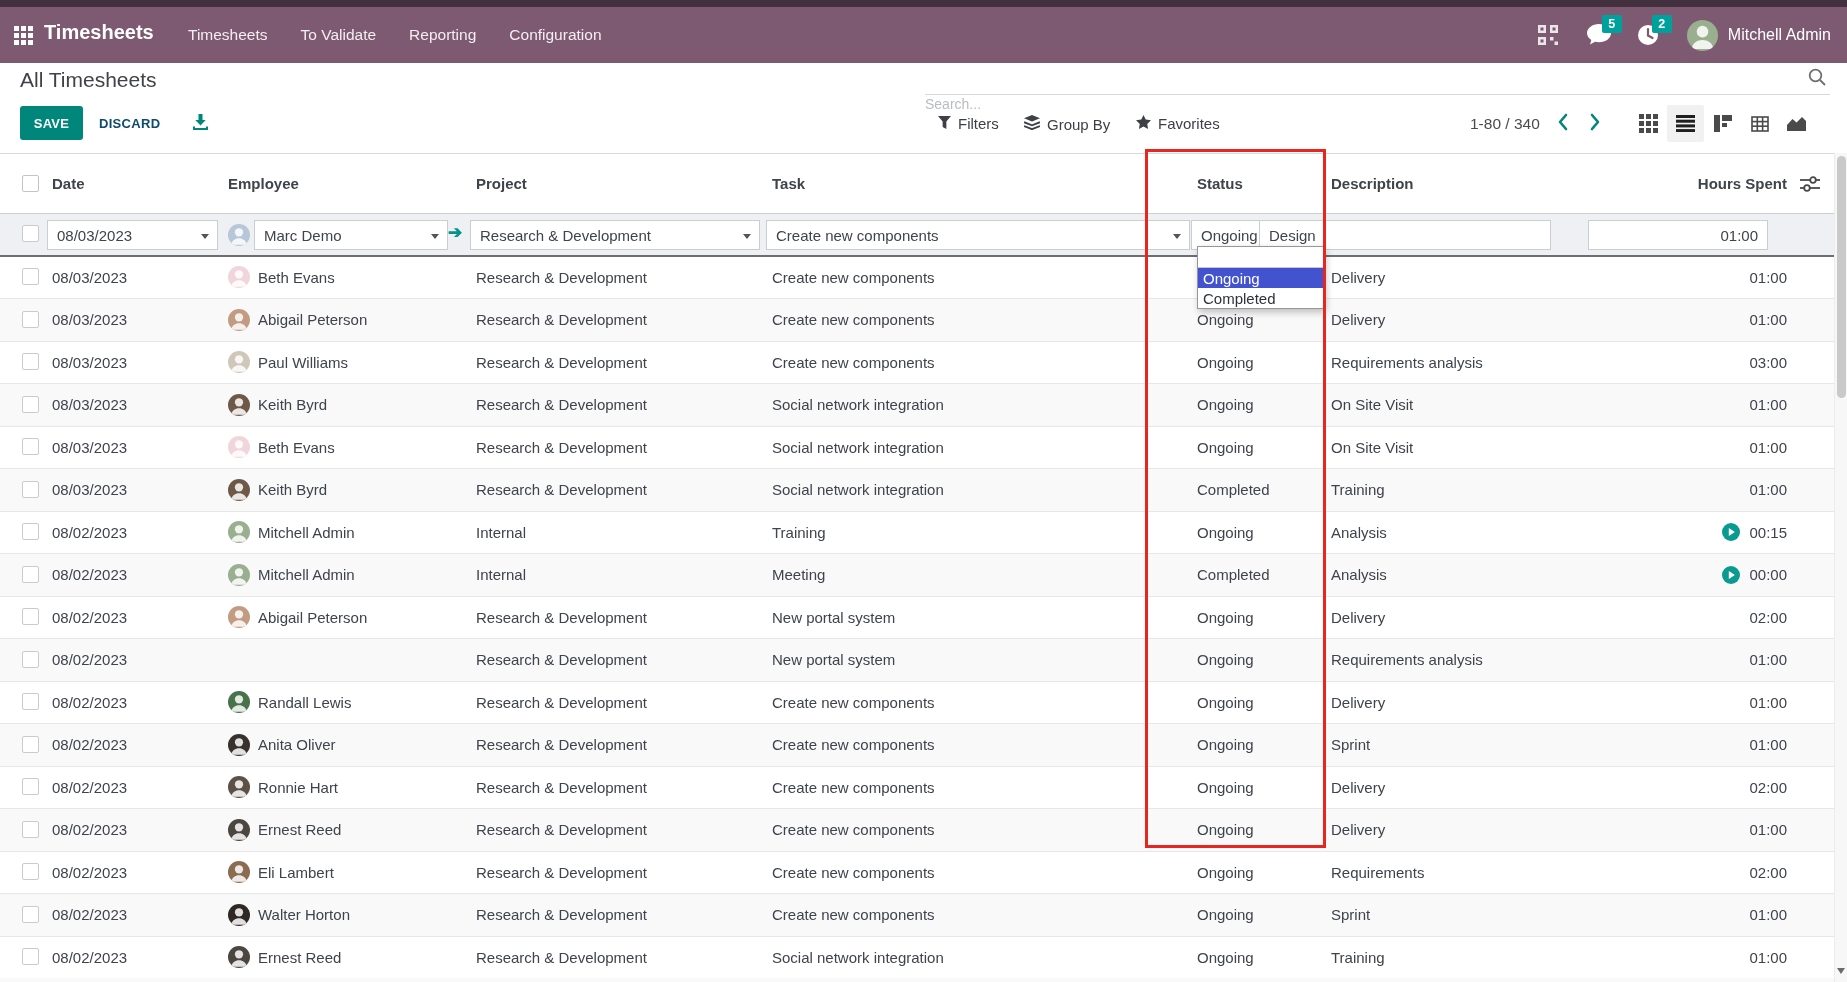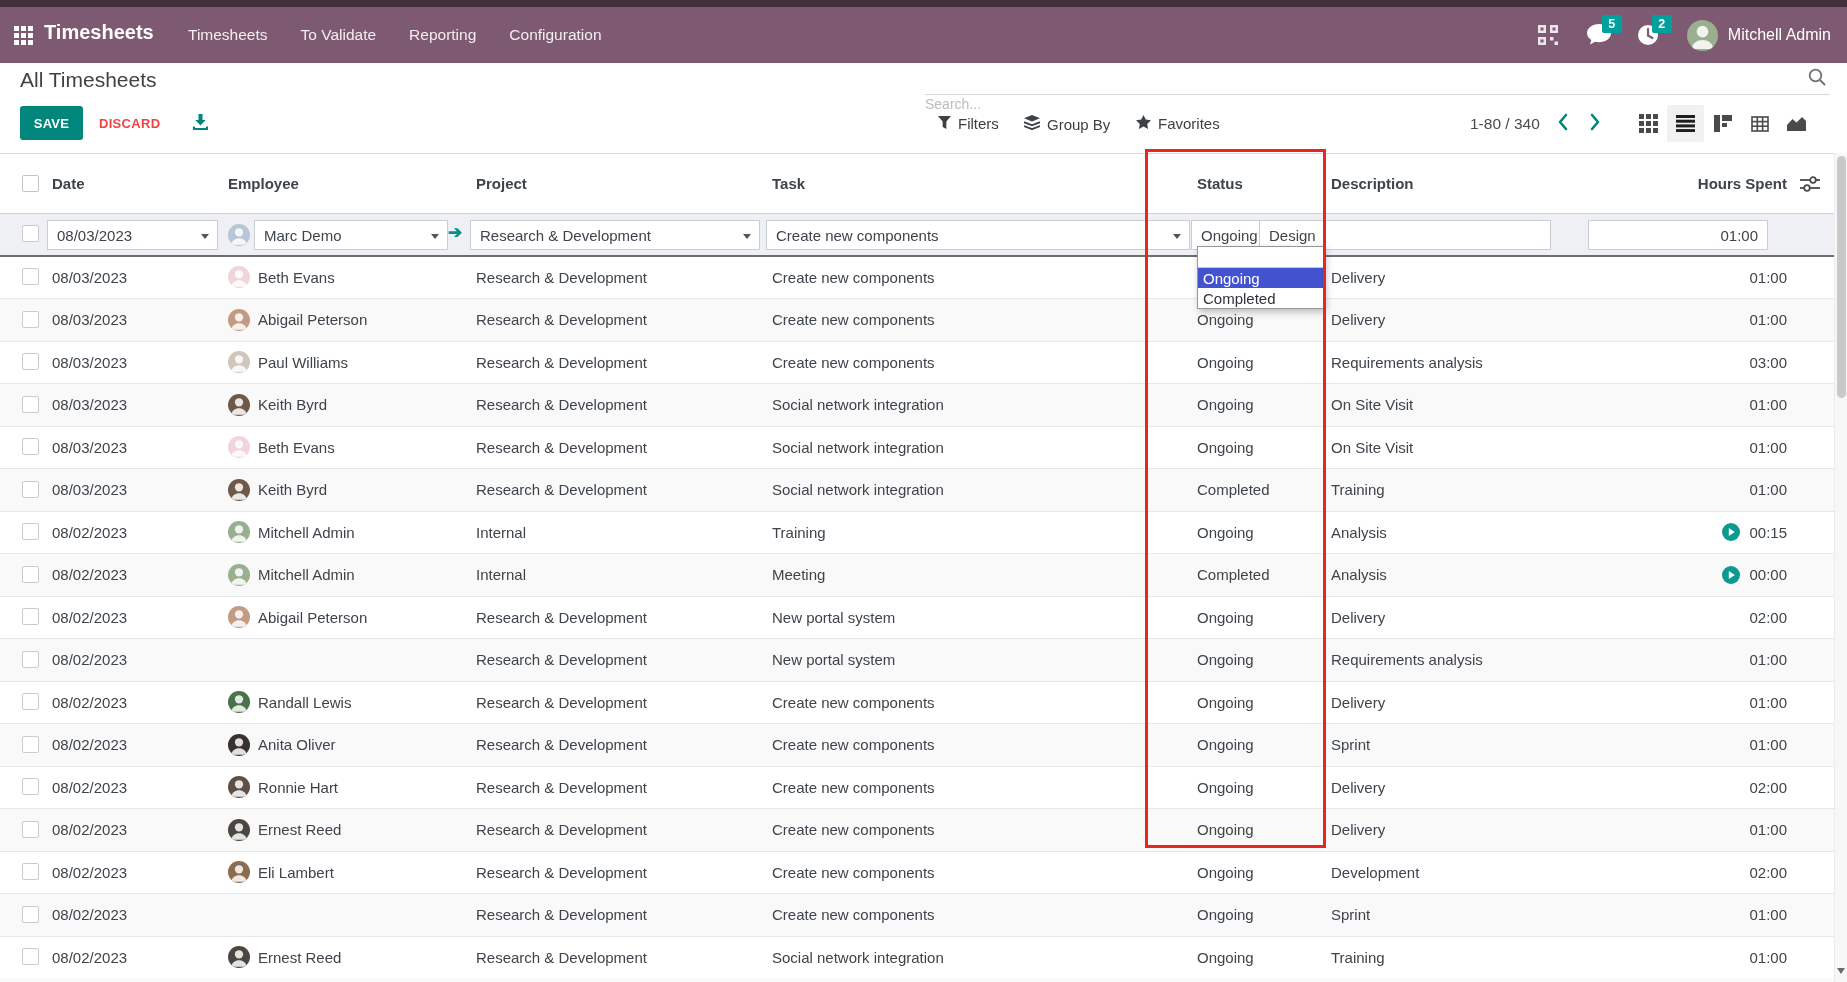--- a/index.html
+++ b/index.html
@@ -178,21 +178,21 @@
             <path d="M3.5 22.5c.8-4.6 4.3-7 8.5-7s7.7 2.4 8.5 7z" fill="rgba(255,255,255,.85)"></path>
           </svg>
       </span>
       <span id="user-name">Mitchell Admin</span>
     </div>
   </div>
 </div>
 
 <div id="page-title">All Timesheets</div>
 <button id="save-btn" style="background: rgb(0, 134, 123);">SAVE</button>
-<button id="discard-btn" style="color: #ef4444;">DISCARD</button>
+<button id="discard-btn" style="color: #0c4a6e;">DISCARD</button>
 <span id="export-icon" class="abs">
   <svg width="17" height="17" viewBox="0 0 17 17">
       <path d="M6.5 0h4v6h3.2L8.5 11.5 3.3 6h3.2z" fill="#00867b"></path>
       <path d="M1 12.5v3.5h15v-3.5h-2v1.5H3v-1.5z" fill="#00867b"></path>
     </svg>
 </span>
 
 <input id="search-input" placeholder="Search..." style="">
 <div id="search-underline"></div>
 <span id="search-icon">
@@ -652,29 +652,38 @@
         <svg viewBox="0 0 24 24">
               <circle cx="12" cy="9" r="4.5" fill="rgba(255,255,255,.85)"></circle>
               <path d="M3.5 22.5c.8-4.6 4.3-7 8.5-7s7.7 2.4 8.5 7z" fill="rgba(255,255,255,.85)"></path>
             </svg>
       </span>
       <span class="f-emp">Eli Lambert</span>
     </span>
     <span class="cell c-proj f-proj">Research &amp; Development</span>
     <span class="cell c-task f-task">Create new components</span>
     <span class="cell c-status f-status">Ongoing</span>
-    <span class="cell c-desc f-desc">Development</span>
+    <span class="cell c-desc f-desc">Requirements</span>
     <span class="cell c-hours">
 
       <span class="f-hours">02:00</span>
     </span>
   </div>
       <div class="row alt">
     <span class="checkbox"></span>
     <span class="cell c-date f-date">08/02/2023</span>
+    <span class="cell c-emp">
+      <span class="avatar" style="background: rgb(47, 40, 36);">
+        <svg viewBox="0 0 24 24">
+              <circle cx="12" cy="9" r="4.5" fill="rgba(255,255,255,.85)"></circle>
+              <path d="M3.5 22.5c.8-4.6 4.3-7 8.5-7s7.7 2.4 8.5 7z" fill="rgba(255,255,255,.85)"></path>
+            </svg>
+      </span>
+      <span class="f-emp">Walter Horton</span>
+    </span>
     <span class="cell c-proj f-proj">Research &amp; Development</span>
     <span class="cell c-task f-task">Create new components</span>
     <span class="cell c-status f-status">Ongoing</span>
     <span class="cell c-desc f-desc">Sprint</span>
     <span class="cell c-hours">
 
       <span class="f-hours">01:00</span>
     </span>
   </div>
       <div class="row">

